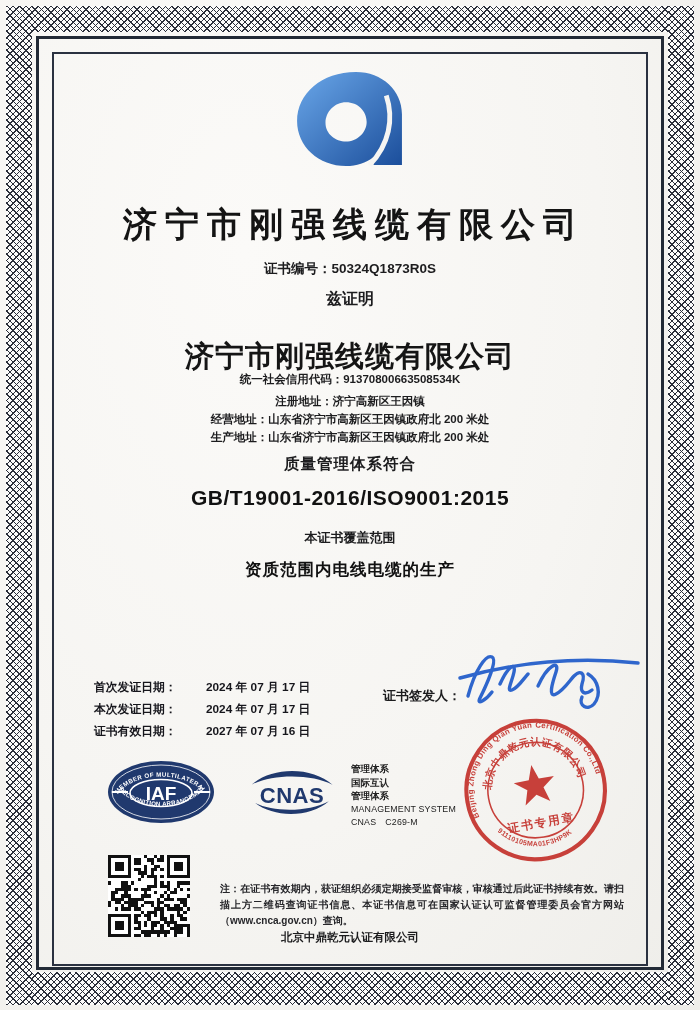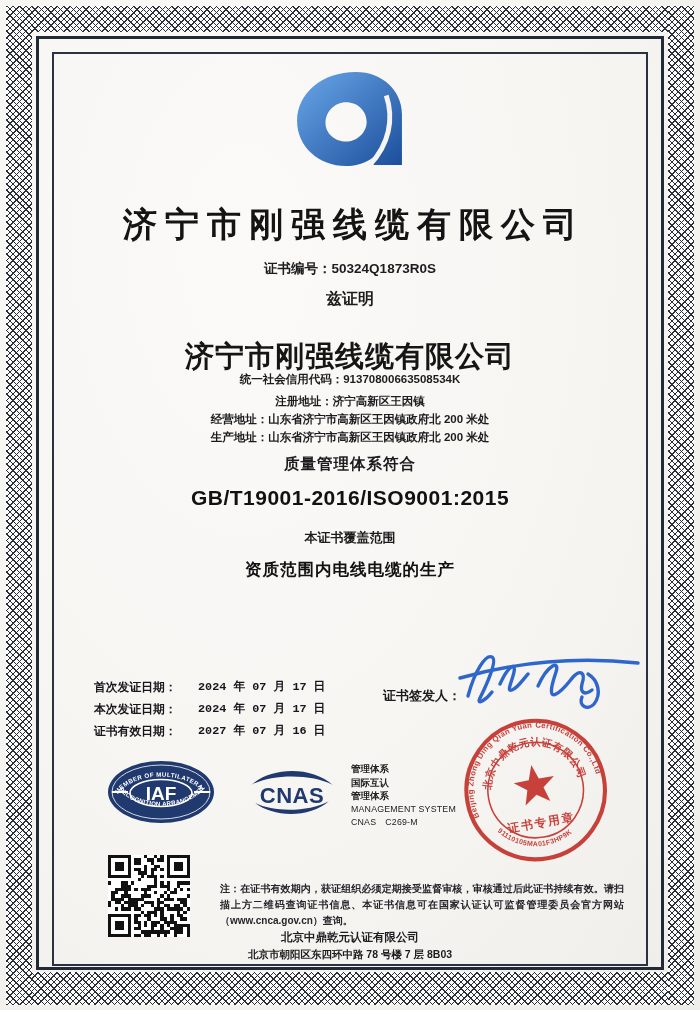--- a/index.html
+++ b/index.html
@@ -32,21 +32,21 @@
   .addr2{top:412px;font-size:11.5px;font-weight:700;}
   .addr3{top:430px;font-size:11.5px;font-weight:700;}
   .conform{top:454px;font-size:15.5px;font-weight:700;letter-spacing:1px;}
   .stdcode{top:486px;font-size:21px;font-weight:700;letter-spacing:.5px;color:#111;}
   .scopelabel{top:529px;font-size:13px;font-weight:700;}
   .scope{top:559px;font-size:16.5px;font-weight:700;letter-spacing:1px;color:#111;}
 
   .dates{position:absolute;left:94px;top:676px;font-size:11.8px;font-weight:700;color:#16161c;}
   .dates .row{display:flex;line-height:22px;}
   .dates .lbl{width:96px;text-align:justify;}
-  .dates .val{margin-left:8px;font-family:Liberation Mono, monospace;}
+  .dates .val{margin-left:16px;}
   .issuer{position:absolute;left:383px;top:687px;font-size:13px;font-weight:700;}
   .signature{position:absolute;left:448px;top:638px;}
   .stamp{position:absolute;left:458px;top:712px;transform:rotate(-10deg);opacity:.93;}
 
   .iaf{position:absolute;left:106px;top:760px;}
   .cnas{position:absolute;left:246px;top:766px;}
   .cnastext{position:absolute;left:351px;top:762px;text-align:left;line-height:13.5px;}
   .cnastext .cn{font-size:9.5px;font-weight:700;color:#222;}
   .cnastext .en{font-size:8.8px;font-weight:400;color:#222;letter-spacing:.2px;white-space:pre;}
 
@@ -415,14 +415,13 @@
         <rect x="20" y="2" width="3" height="3" fill="#111"></rect>
         <rect x="0" y="18" width="7" height="7" fill="#111"></rect>
         <rect x="1" y="19" width="5" height="5" fill="#fff"></rect>
         <rect x="2" y="20" width="3" height="3" fill="#111"></rect>
       </svg>
   </div>
 
   <div class="note">注：在证书有效期内，获证组织必须定期接受监督审核，审核通过后此证书持续有效。请扫描上方二维码查询证书信息、本证书信息可在国家认证认可监督管理委员会官方网站（www.cnca.gov.cn）查询。</div>
 
   <div class="abs fcompany">北京中鼎乾元认证有限公司</div>
-  <div class="abs faddr">北京市朝阳区东四环中路 78 号楼 7 层 8B03</div>
 </div>
 
 </body></html>

